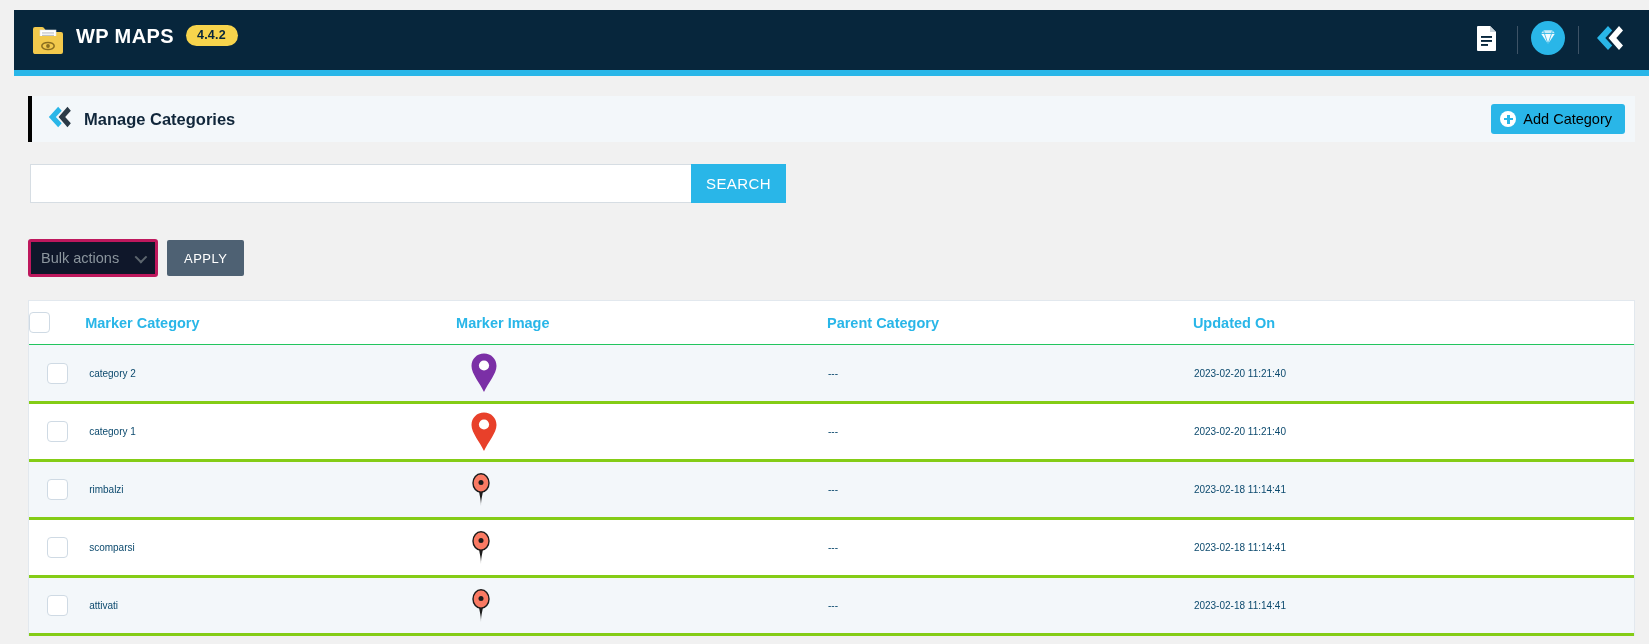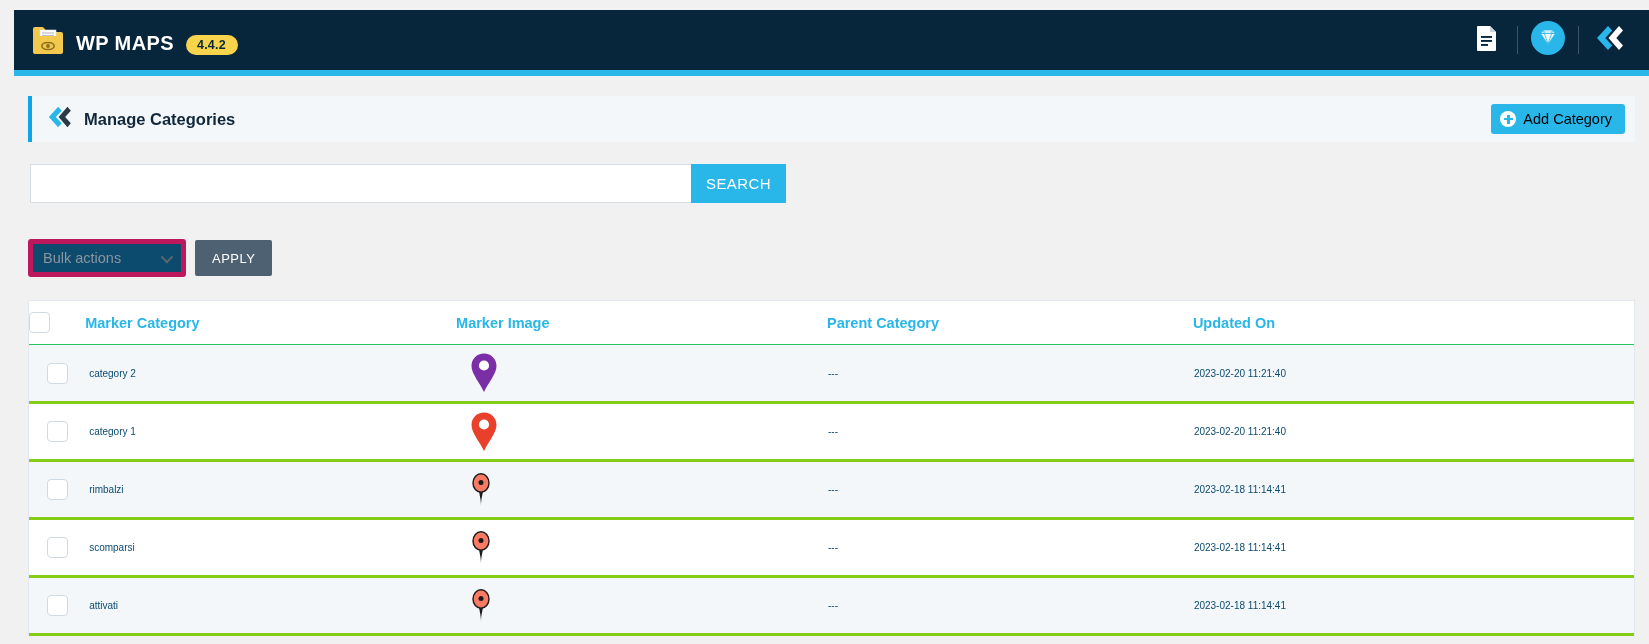--- a/index.html
+++ b/index.html
@@ -27,21 +27,21 @@
     align-items: center;
   }
   .topbar-underline {
     position: absolute;
     left: 14px; top: 70px;
     width: 1635px; height: 6px;
     background: #29b6e8;
   }
   .brand {
     display: flex;
-    align-items: flex-end;
+    align-items: flex-start;
     margin-left: 18px;
     gap: 12px;
   }
   .folder-icon { width: 32px; height: 30px; display:block; }
   .brand-title {
     color: #ffffff;
     font-size: 20px;
     font-weight: bold;
     letter-spacing: 0.4px;
   }
@@ -72,21 +72,21 @@
     width: 1px; height: 28px;
     background: #3d5366;
   }
 
   
   .panel-head {
     position: absolute;
     left: 28px; top: 96px;
     width: 1607px; height: 46px;
     background: #f3f7fa;
-    border-left: 4px solid #0ea5e9;
+    border-left: 4px solid #000000;
     display: flex;
     align-items: center;
   }
   .panel-head-logo { margin-left: 14px; display:block; }
   .panel-head-title {
     margin-left: 12px;
     font-size: 16.5px;
     font-weight: bold;
     color: #10263a;
   }
@@ -154,24 +154,24 @@
 
   
   .bulk-row {
     position: absolute;
     left: 28px; top: 239px;
     display: flex;
     align-items: center;
     gap: 9px;
   }
   .bulk-select {
-    width: 158px; height: 38px;
-    border: 5px solid #be185d;
+    width: 130px; height: 38px;
+    border: 3px solid #be185d;
     border-radius: 3px;
-    background: #0c4a6e;
+    background: #0f172a;
     color: #8b959d;
     font-size: 14.5px;
     padding: 0 10px;
     font-family: "Liberation Sans", sans-serif;
     display: flex;
     align-items: center;
     cursor: pointer;
     position: relative;
   }
   .bulk-select .chev {

